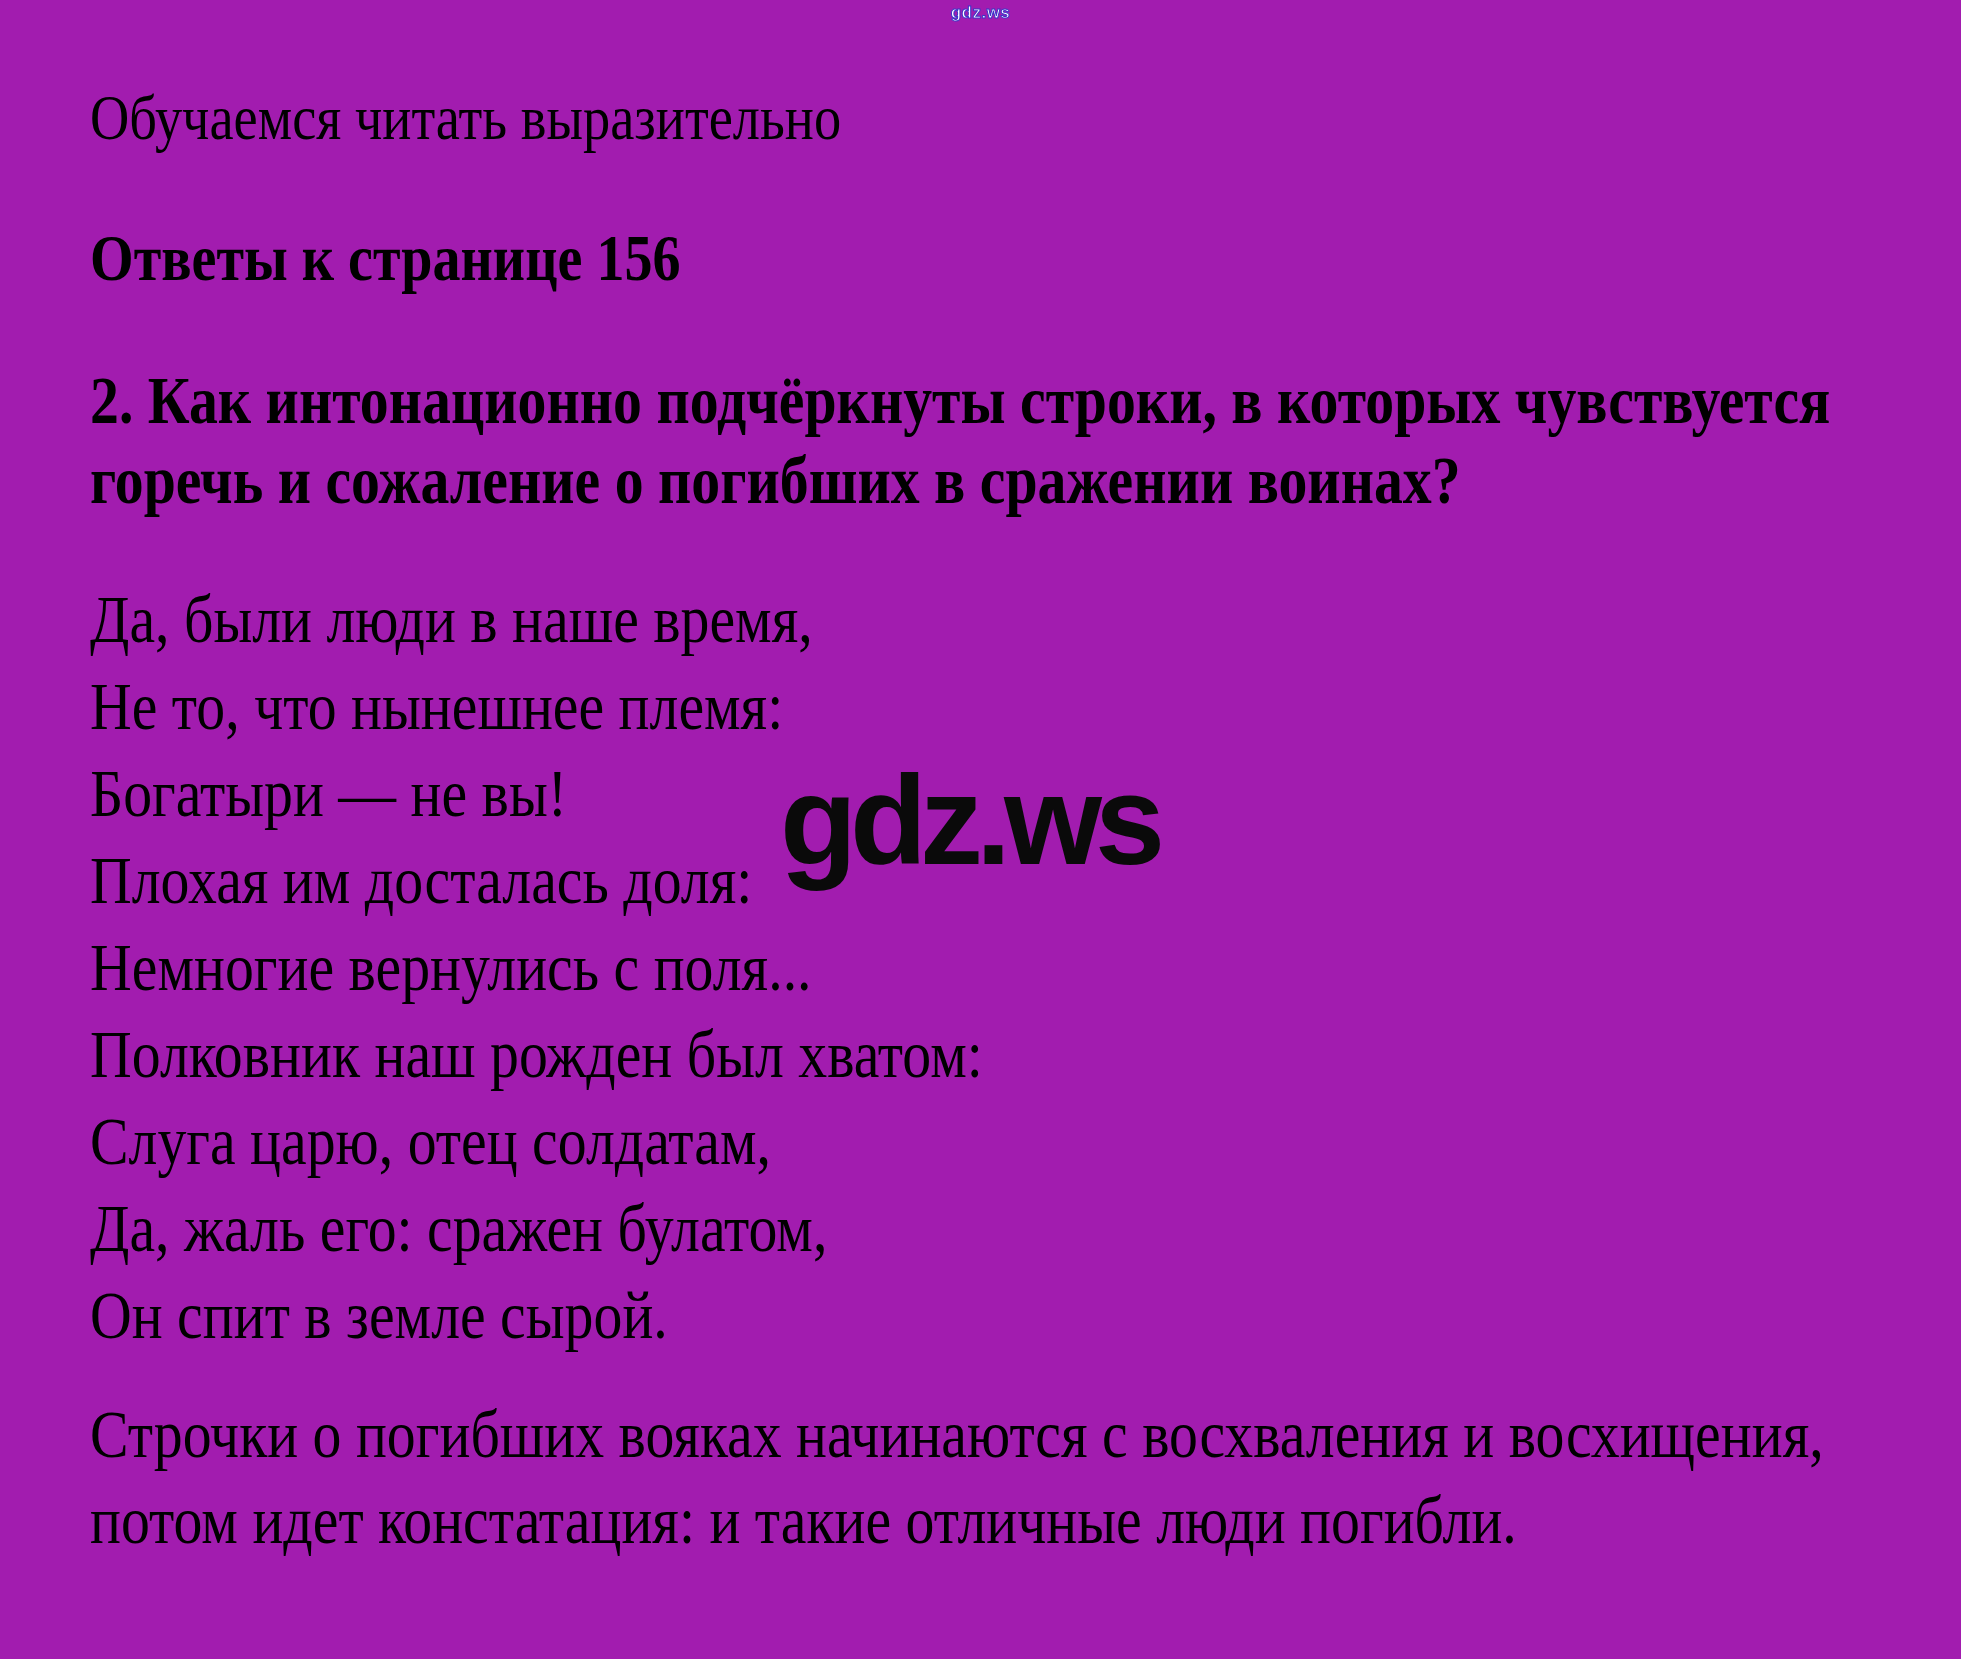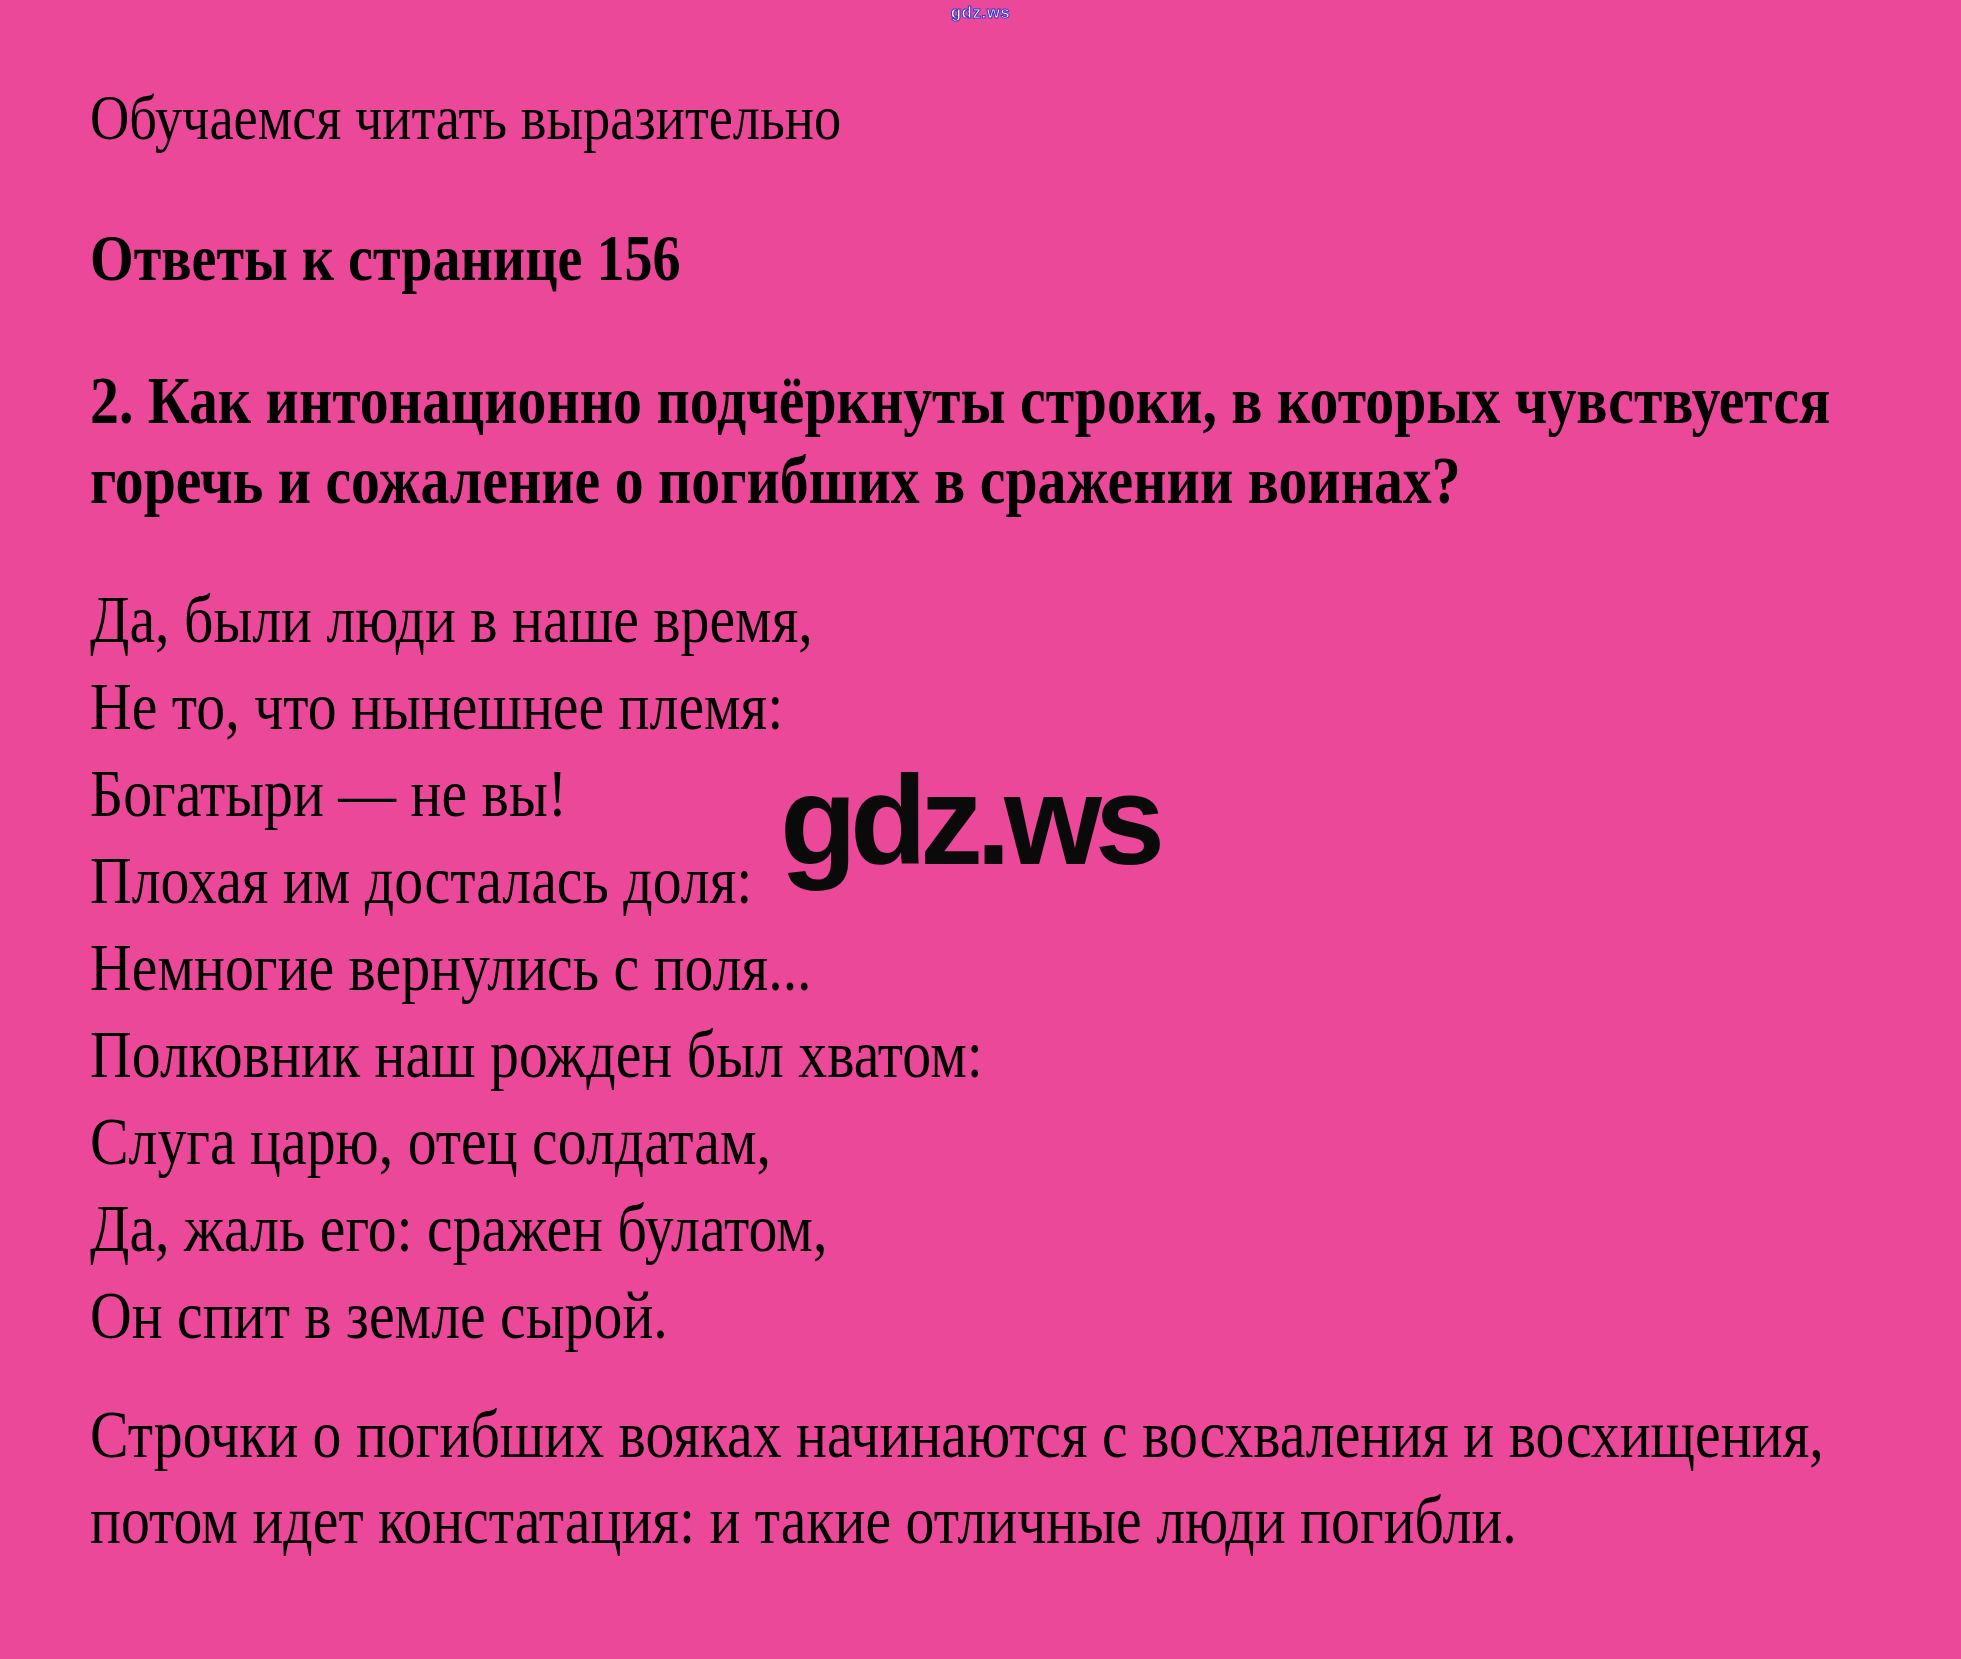--- a/index.html
+++ b/index.html
@@ -1,20 +1,20 @@
 <!DOCTYPE html>
 <html><head>
 <meta charset="utf-8">
 <style>
   html,body{margin:0;padding:0;background:#ffffff;}
   .page{
     position:relative;
     width:1961px;
     height:1659px;
-    background:#ec4899;
+    background:#a21caf;
     overflow:hidden;
     font-family:"Liberation Serif", serif;
     color:#000000;
   }
   .tx{
     position:absolute;
     transform:scaleX(0.85);
     transform-origin:0 0;
     white-space:pre;
     color:#000000;

